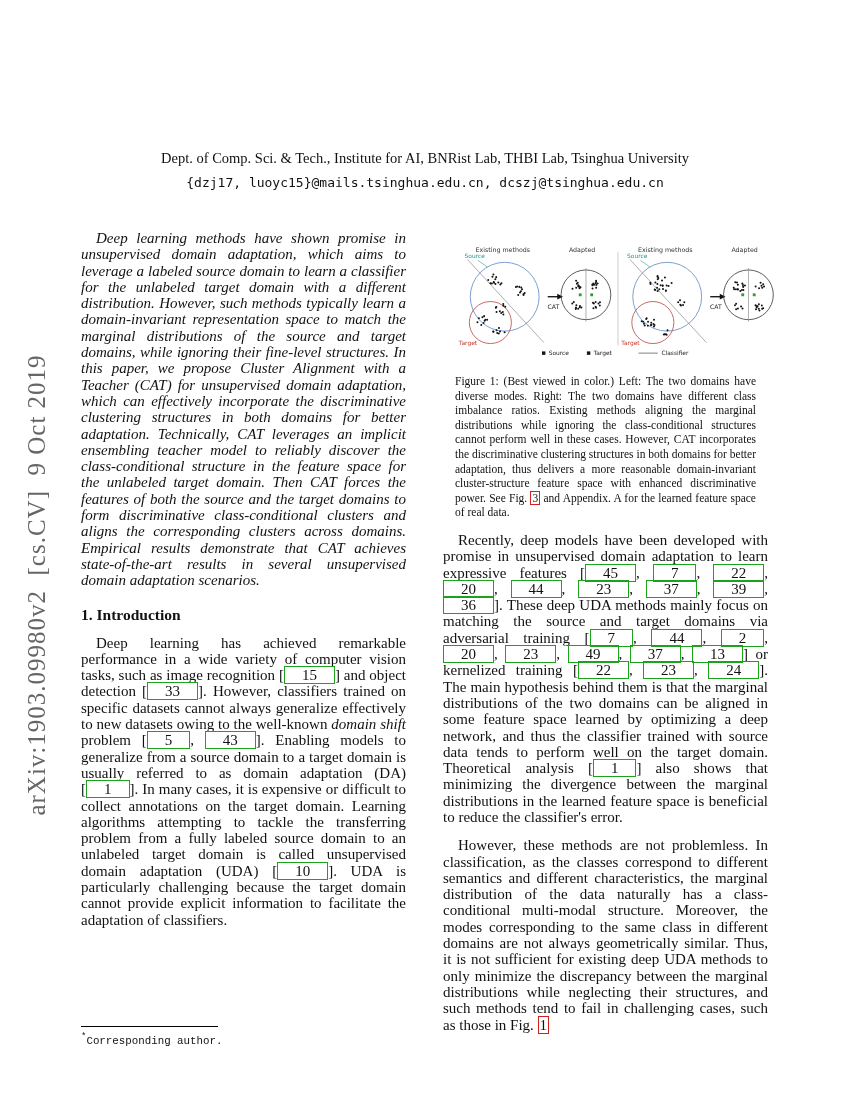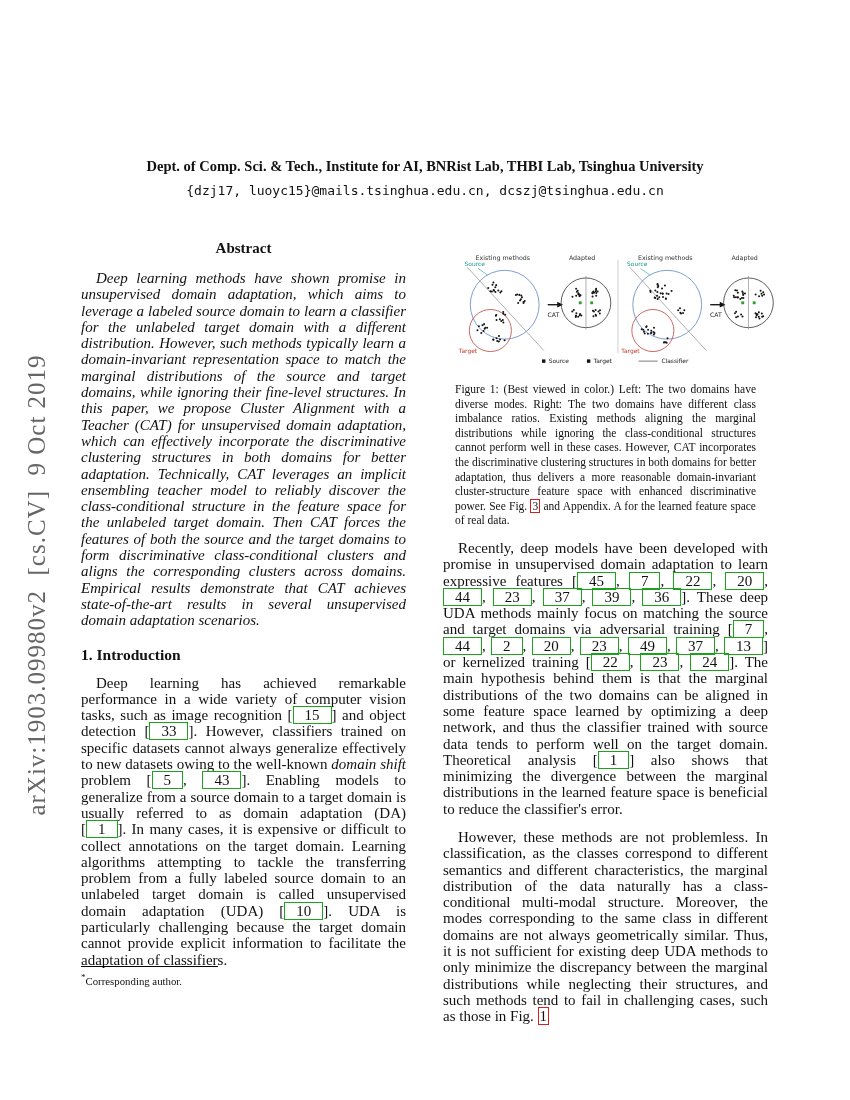--- a/index.html
+++ b/index.html
@@ -2,35 +2,35 @@
 <html><head>
 <meta charset="utf-8">
 <style>
   html,body{margin:0;padding:0;background:#ffffff;}
   .page{position:relative;width:850px;height:1100px;background:#ffffff;overflow:hidden;font-family:"Liberation Serif",serif;color:#111;}
   .arxiv-stamp{position:absolute;left:37px;top:585px;transform:translate(-50%,-50%) rotate(-90deg);
     white-space:pre;font-size:25px;color:#666;letter-spacing:1px;font-family:"Liberation Serif",serif;}
   .header{padding-top:146px;text-align:center;}
   .title{margin:0;font-size:17.5px;font-weight:bold;}
   .authors{margin-top:37px;font-size:14.5px;}
-  .affiliation{margin-top:12px;font-size:14.5px;font-weight:bold;}
+  .affiliation{margin-top:4px;font-size:14.5px;}
   .emails{margin-top:8px;font-size:13px;font-family:"DejaVu Sans Mono","Liberation Mono",monospace;}
   .columns{display:flex;gap:37px;padding:0 81px;margin-top:40px;}
   .col{width:325px;}
   .abstract-heading{margin:2px 0 13px 0;text-align:center;font-size:15px;font-weight:bold;}
   p.par{margin:0;font-size:15px;line-height:16.3px;text-align:justify;text-indent:15px;}
   p.par + p.par{margin-top:12px;}
   .abstract{font-style:italic;}
   .section-heading{margin:17px 0 11px 0;font-size:15.5px;font-weight:bold;}
   figure{margin:12px;}
   figcaption{margin-top:9px;font-size:11.5px;line-height:14.6px;text-align:justify;}
   .after-caption{margin-top:13px;}
-  .cite-box{border:1px solid #1ca31c;padding:0 11px;cursor:pointer;}
+  .cite-box{border:1px solid #1ca31c;padding:0 17px;cursor:pointer;}
   .ref-box{border:1px solid #d02020;padding:0 1px;cursor:pointer;}
-  .footnote-block{position:absolute;left:81px;top:966px;width:325px;}
+  .footnote-block{position:absolute;left:81px;top:1026px;width:325px;font-family:Liberation Mono, monospace;}
   .footnote-rule{width:137px;border-top:1px solid #000;margin-bottom:5px;}
   .footnote-text{font-size:10.8px;}
   svg text{font-family:"DejaVu Sans",sans-serif;}
   .fh{font-size:6.6px;fill:#333;}
   .fs{font-size:6.2px;fill:#189a8a;}
   .ft{font-size:6.2px;fill:#c0392b;}
   .fc{font-size:6.4px;fill:#222;}
   .fl{font-size:6.2px;fill:#222;}
 </style>
 </head>
@@ -41,21 +41,20 @@
   <div class="arxiv-stamp">arXiv:1903.09980v2  [cs.CV]  9 Oct 2019</div>
 
   <div class="header">
     <div class="affiliation">Dept. of Comp. Sci. &amp; Tech., Institute for AI, BNRist Lab, THBI Lab, Tsinghua University</div>
     <div class="emails">{dzj17, luoyc15}@mails.tsinghua.edu.cn, dcszj@tsinghua.edu.cn</div>
   </div>
 
   <div class="columns">
 
     <div class="col">
-      <h2 class="abstract-heading">Abstract</h2>
       <p class="par abstract">Deep learning methods have shown promise in unsupervised domain adaptation, which aims to leverage a labeled source domain to learn a classifier for the unlabeled target domain with a different distribution. However, such methods typically learn a domain-invariant representation space to match the marginal distributions of the source and target domains, while ignoring their fine-level structures. In this paper, we propose Cluster Alignment with a Teacher (CAT) for unsupervised domain adaptation, which can effectively incorporate the discriminative clustering structures in both domains for better adaptation. Technically, CAT leverages an implicit ensembling teacher model to reliably discover the class-conditional structure in the feature space for the unlabeled target domain. Then CAT forces the features of both the source and the target domains to form discriminative class-conditional clusters and aligns the corresponding clusters across domains. Empirical results demonstrate that CAT achieves state-of-the-art results in several unsupervised domain adaptation scenarios.</p>
       <h2 class="section-heading">1. Introduction</h2>
       <p class="par">Deep learning has achieved remarkable performance in a wide variety of computer vision tasks, such as image recognition [<span class="cite-box">15</span>] and object detection [<span class="cite-box">33</span>]. However, classifiers trained on specific datasets cannot always generalize effectively to new datasets owing to the well-known <em>domain shift</em> problem [<span class="cite-box">5</span>, <span class="cite-box">43</span>]. Enabling models to generalize from a source domain to a target domain is usually referred to as domain adaptation (DA) [<span class="cite-box">1</span>]. In many cases, it is expensive or difficult to collect annotations on the target domain. Learning algorithms attempting to tackle the transferring problem from a fully labeled source domain to an unlabeled target domain is called unsupervised domain adaptation (UDA) [<span class="cite-box">10</span>]. UDA is particularly challenging because the target domain cannot provide explicit information to facilitate the adaptation of classifiers.</p>
     </div>
 
     <div class="col">
       <figure>
         <svg id="fig1" viewBox="0 0 340 124" width="325" height="119">
           <g id="fig-draw">
               <line x1="170.5" y1="10" x2="170.5" y2="108" stroke="#999" stroke-width="0.5"></line>

